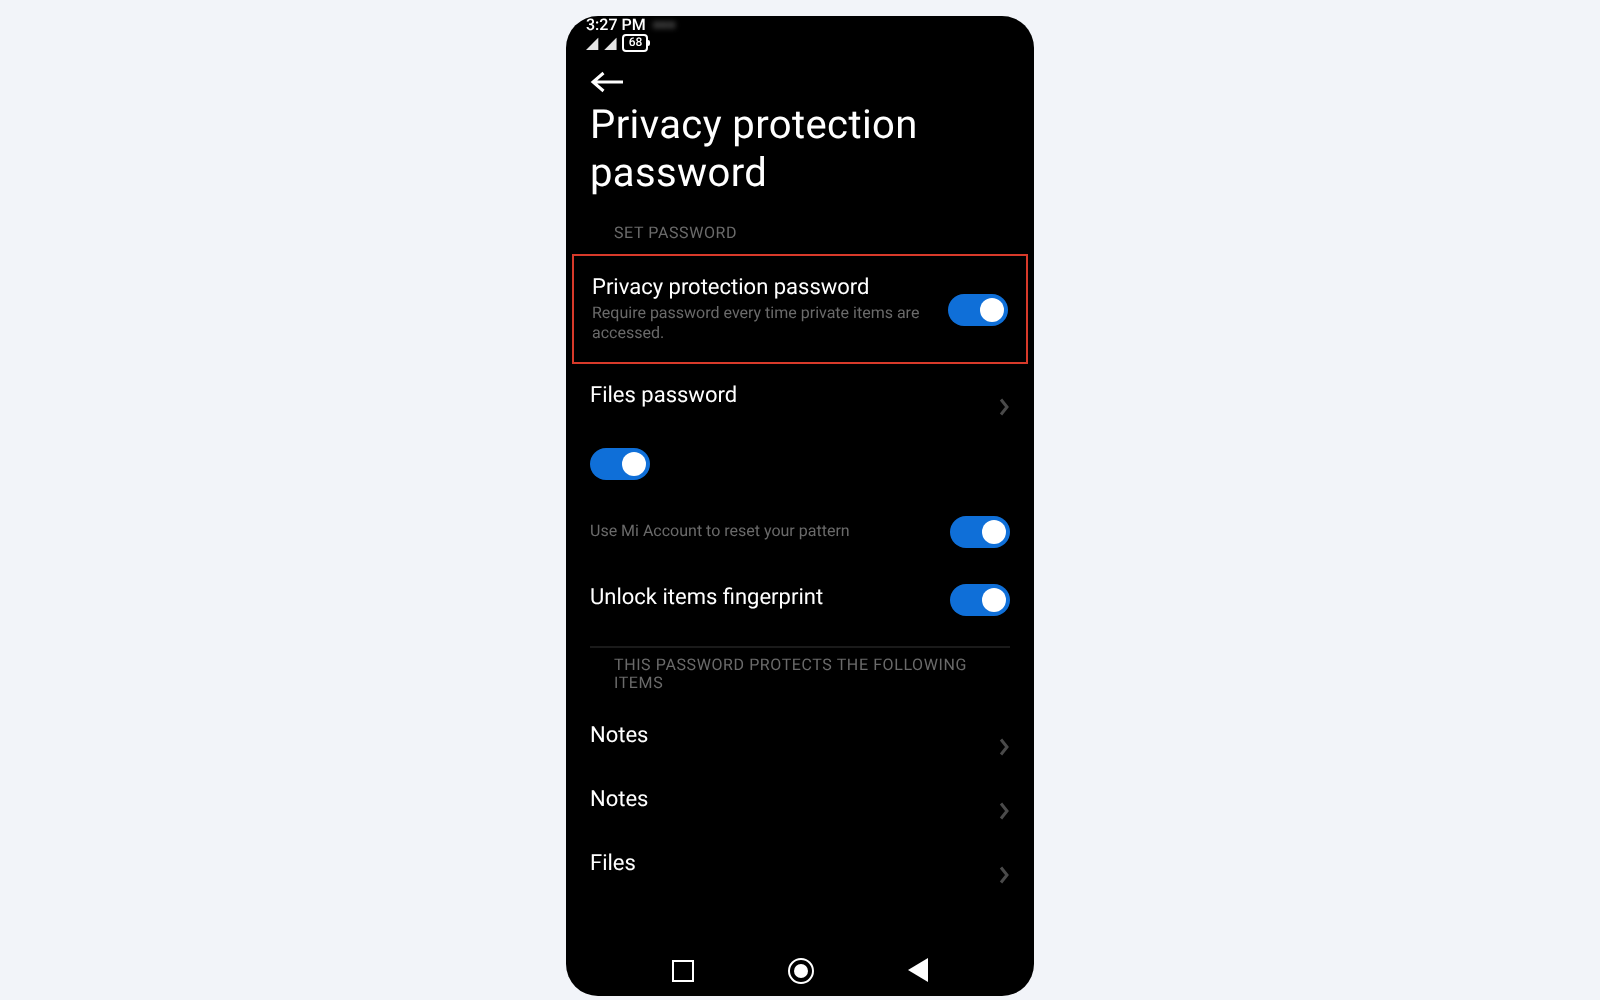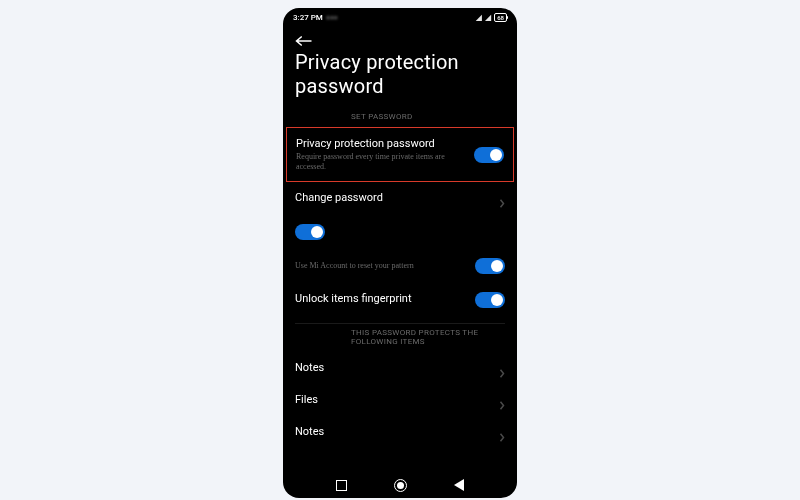--- a/index.html
+++ b/index.html
@@ -19,24 +19,25 @@
       background: #000;
       border-radius: 16px;
       overflow: hidden;
       position: relative;
       color: #fff;
     }
     .status-bar {
       height: 18px;
       display: flex;
       justify-content: space-between;
-      align-items: center;
+      align-items: flex-start;
       padding: 0 10px;
       font-size: 8px;
       font-weight: 500;
+      flex-direction: column;
     }
     .status-left { display: flex; gap: 4px; align-items: center; }
     .status-right { display: flex; gap: 3px; align-items: center; }
     .status-blur { filter: blur(1.5px); opacity: 0.7; letter-spacing: 1px; }
     .signal-icon, .wifi-icon { font-size: 8px; opacity: 0.9; }
     .battery {
       display: inline-flex;
       align-items: center;
       border: 0.8px solid #fff;
       border-radius: 2px;
@@ -63,37 +64,35 @@
       font-weight: 400;
       line-height: 1.2;
       padding: 0 12px 10px;
       letter-spacing: 0.2px;
     }
     .section-label {
       font-size: 8px;
       color: #6a6a6a;
       letter-spacing: 0.3px;
       padding: 4px 24px 6px;
-      margin-left: 44px;
     }
     .row {
       padding: 9px 12px;
       display: flex;
       align-items: center;
       justify-content: space-between;
       gap: 8px;
     }
     .row-text { flex: 1; min-width: 0; }
     .row-title { font-size: 11px; color: #fff; line-height: 1.3; }
     .row-sub {
       font-size: 8px;
       color: #6a6a6a;
       line-height: 1.25;
       margin-top: 1px;
-      font-family: Liberation Serif, serif;
     }
     .toggle {
       width: 30px;
       height: 16px;
       border-radius: 8px;
       background: #0f6fd8;
       position: relative;
       flex-shrink: 0;
     }
     .toggle::after {
@@ -198,21 +197,21 @@
     <div class="row highlight">
       <div class="row-text">
         <div class="row-title">Privacy protection password</div>
         <div class="row-sub">Require password every time private items are accessed.</div>
       </div>
       <div class="toggle"></div>
     </div>
 
     <div class="row">
       <div class="row-text">
-        <div class="row-title">Change password</div>
+        <div class="row-title">Files password</div>
       </div>
       <span class="chevron">
         <svg viewBox="0 0 8 12">
             <path d="M2 1 L6 6 L2 11"></path>
           </svg>
       </span>
     </div>
 
     <div class="row">
       <div class="toggle"></div>
@@ -242,32 +241,32 @@
       </div>
       <span class="chevron">
         <svg viewBox="0 0 8 12">
             <path d="M2 1 L6 6 L2 11"></path>
           </svg>
       </span>
     </div>
 
     <div class="row">
       <div class="row-text">
+        <div class="row-title">Notes</div>
+      </div>
+      <span class="chevron">
+        <svg viewBox="0 0 8 12">
+            <path d="M2 1 L6 6 L2 11"></path>
+          </svg>
+      </span>
+    </div>
+
+    <div class="row">
+      <div class="row-text">
         <div class="row-title">Files</div>
-      </div>
-      <span class="chevron">
-        <svg viewBox="0 0 8 12">
-            <path d="M2 1 L6 6 L2 11"></path>
-          </svg>
-      </span>
-    </div>
-
-    <div class="row">
-      <div class="row-text">
-        <div class="row-title">Notes</div>
       </div>
       <span class="chevron">
         <svg viewBox="0 0 8 12">
             <path d="M2 1 L6 6 L2 11"></path>
           </svg>
       </span>
     </div>
 
   </div>
 

